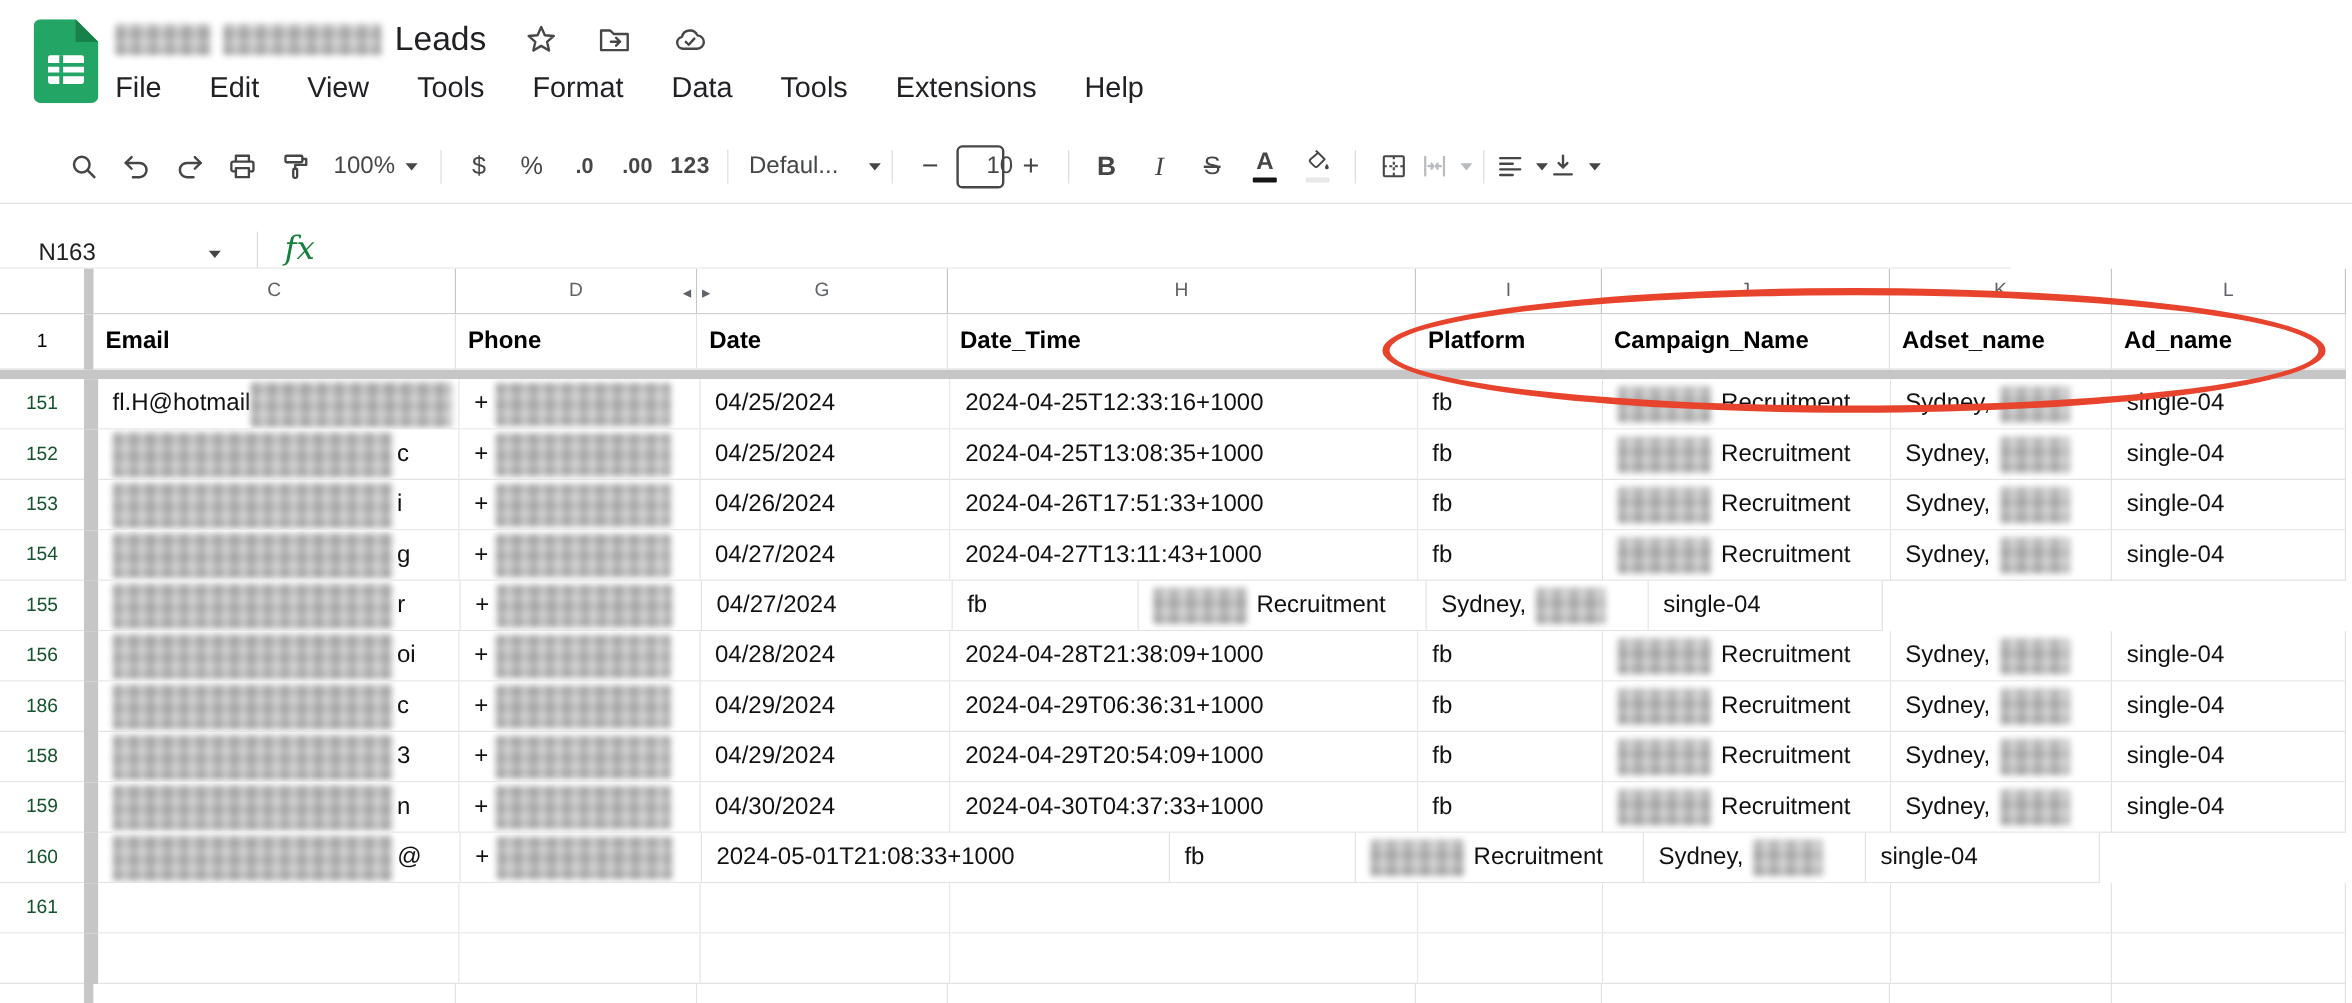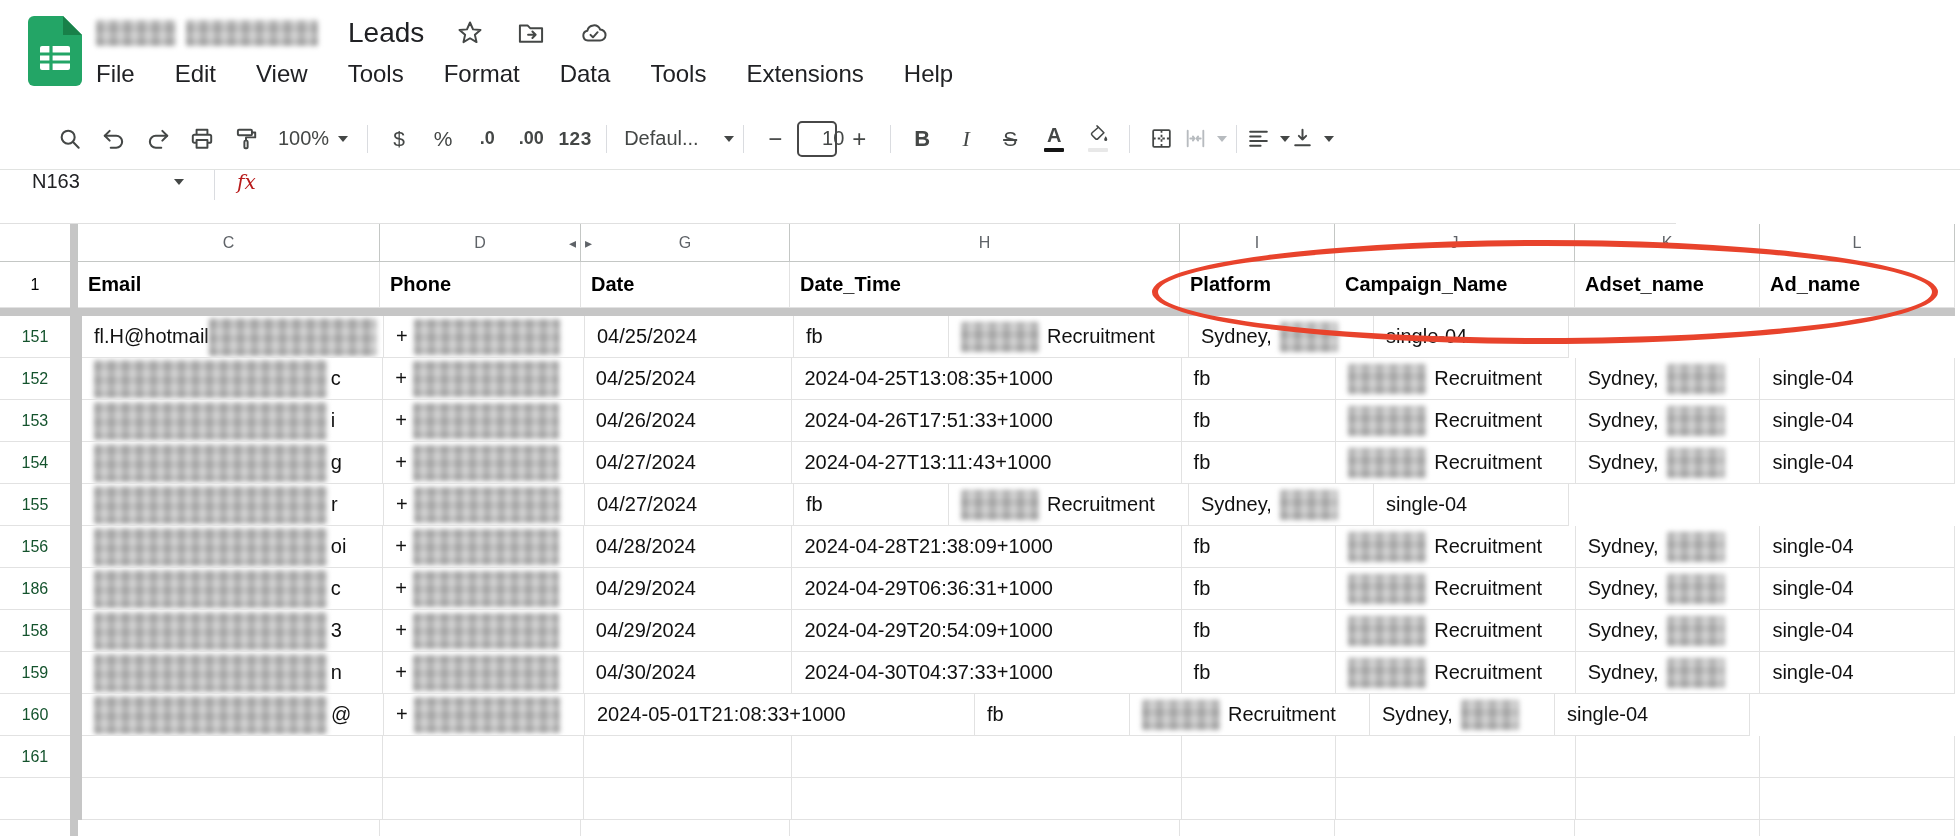--- a/index.html
+++ b/index.html
@@ -17,21 +17,21 @@
     border-radius:2px;
     flex:0 0 auto;
   }
 
   
   .logo{position:absolute;left:28px;top:16px;width:54px;height:70px;}
   .titlebar{position:absolute;left:96px;top:14px;}
   .titlerow{display:flex;align-items:center;height:38px;gap:10px;}
   .t-blob1{width:80px;height:26px;}
   .t-blob2{width:132px;height:26px;}
-  .doc-title{font-size:28px;color:#202124;margin-left:20px;}
+  .doc-title{font-size:28px;color:#202124;margin-left:1px;}
   .t-icon{margin-left:22px;display:flex;align-items:center;}
   .menubar{display:flex;gap:40px;margin-top:8px;font-size:24px;color:#202124;}
   .menu-item{cursor:default;}
 
   
   .toolbar{position:absolute;left:0;top:108px;width:1960px;height:62px;
     display:flex;align-items:center;padding-left:48px;
     border-bottom:1px solid #e1e3e1;color:#444746;}
   .tbtn{height:46px;min-width:44px;display:flex;align-items:center;justify-content:center;
     border-radius:6px;font-size:21px;color:#444746;flex:0 0 auto;}
@@ -47,25 +47,25 @@
   .italic{font-style:italic;font-size:22px;font-family:"Liberation Serif",serif;}
   .strike{text-decoration:line-through;font-size:21px;}
   .colorA{display:flex;flex-direction:column;align-items:center;gap:3px;}
   .colorA .glyph{font-size:20px;font-weight:600;line-height:20px;}
   .colorbar{width:20px;height:4px;background:#151515;border-radius:1px;}
   .num123{font-size:19px;font-weight:600;letter-spacing:.5px;}
   .dec{font-size:18px;font-weight:600;}
 
   
   .formulabar{position:absolute;left:0;top:170px;width:1676px;height:54px;
-    display:flex;align-items:flex-start;padding-left:32px;border-bottom:1px solid #e0e0e0;}
+    display:flex;align-items:flex-end;padding-left:32px;border-bottom:1px solid #e0e0e0;}
   .namebox{width:152px;display:flex;align-items:center;font-size:20px;color:#202124;}
   .namebox .caret{margin-left:auto;}
   .fsep{width:1px;height:30px;background:#dadce0;margin:0 22px 0 30px;}
-  .fx{font-family:"DejaVu Serif",serif;font-style:italic;font-size:20px;color:#b91c1c;}
+  .fx{font-family:"DejaVu Serif",serif;font-style:italic;font-size:27px;color:#15803d;}
 
   
   .grid{position:absolute;left:0;top:224px;width:1955px;height:612px;
     display:flex;flex-direction:column;background:#fff;}
   .row{display:flex;flex:0 0 auto;}
   .cell{border-right:1px solid #e2e2e2;border-bottom:1px solid #e2e2e2;
     display:flex;align-items:center;overflow:hidden;position:relative;
     font-size:20px;color:#111;background:#fff;}
   .w-num{width:70px;justify-content:center;font-size:16px;color:#14532d;border-right:none;}
   .w-band{width:8px;background:#c6c6c6;border:none;}
@@ -323,20 +323,21 @@
     <div class="cell w-c c-email has-start">
       <span class="frag-start">fl.H@hotmail</span>
       <span class="redact blob-email"></span>
       <span class="frag-end"></span>
     </div>
     <div class="cell w-d c-phone">
       <span class="plus">+</span>
       <span class="redact blob-phone"></span>
     </div>
     <div class="cell w-g c-date">04/25/2024</div>
+    <div class="cell w-h c-datetime">2024-04-25T12:33:16+1000</div>
     <div class="cell w-i c-platform">fb</div>
     <div class="cell w-j c-campaign">
       <span class="redact blob-campaign"></span>
       <span class="camp-text">Recruitment</span>
     </div>
     <div class="cell w-k c-adset">
       <span class="adset-text">Sydney,</span>
       <span class="redact blob-adset"></span>
     </div>
     <div class="cell w-l c-ad">single-04</div>

